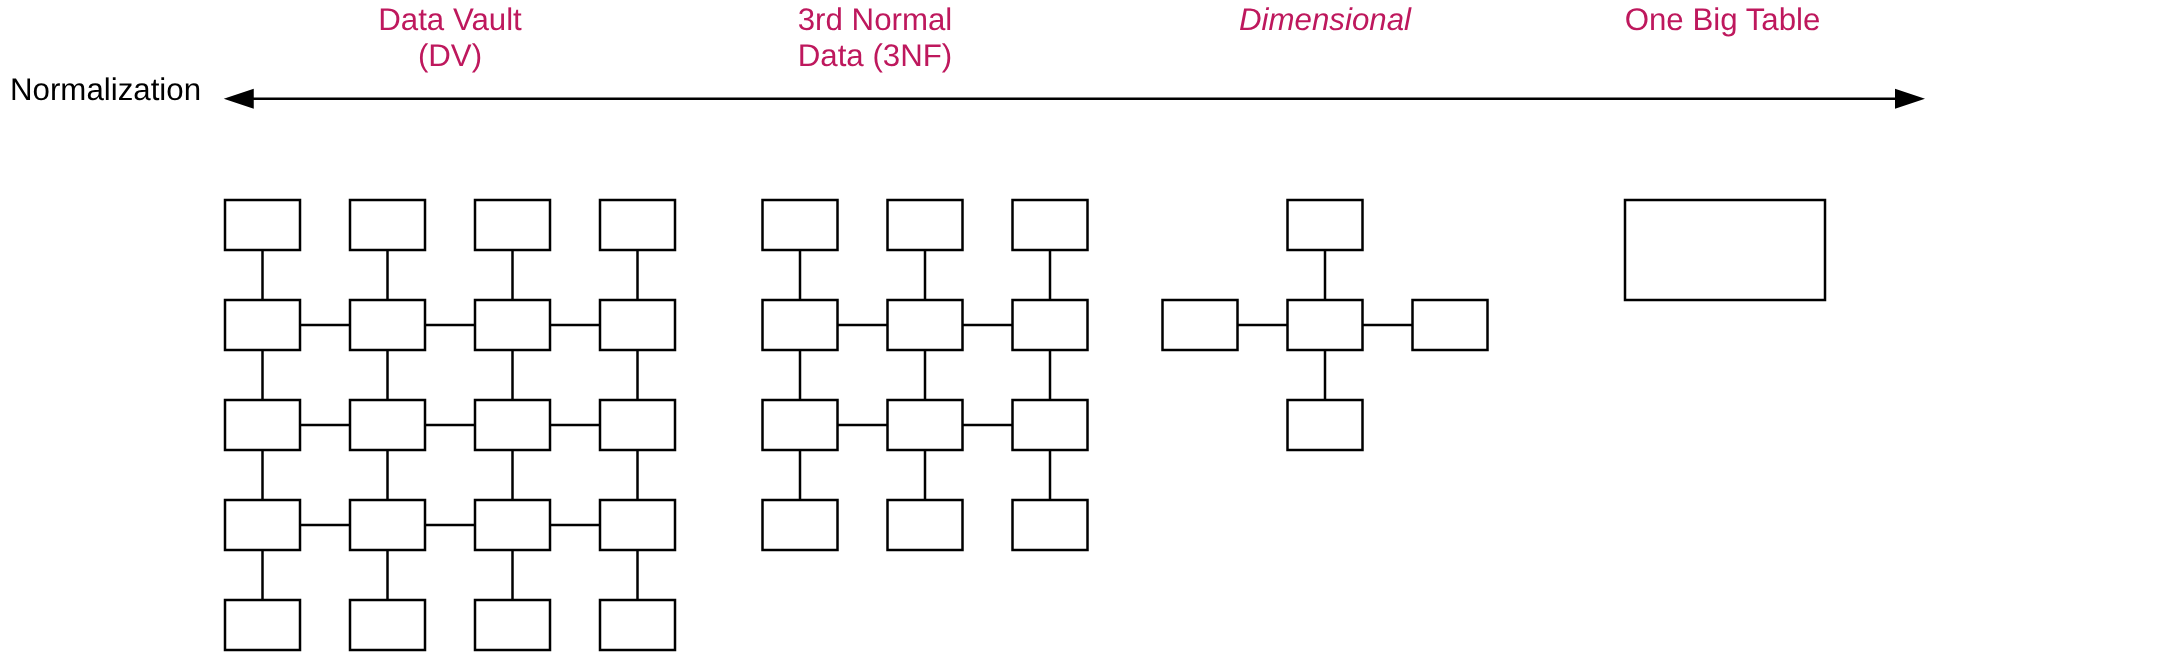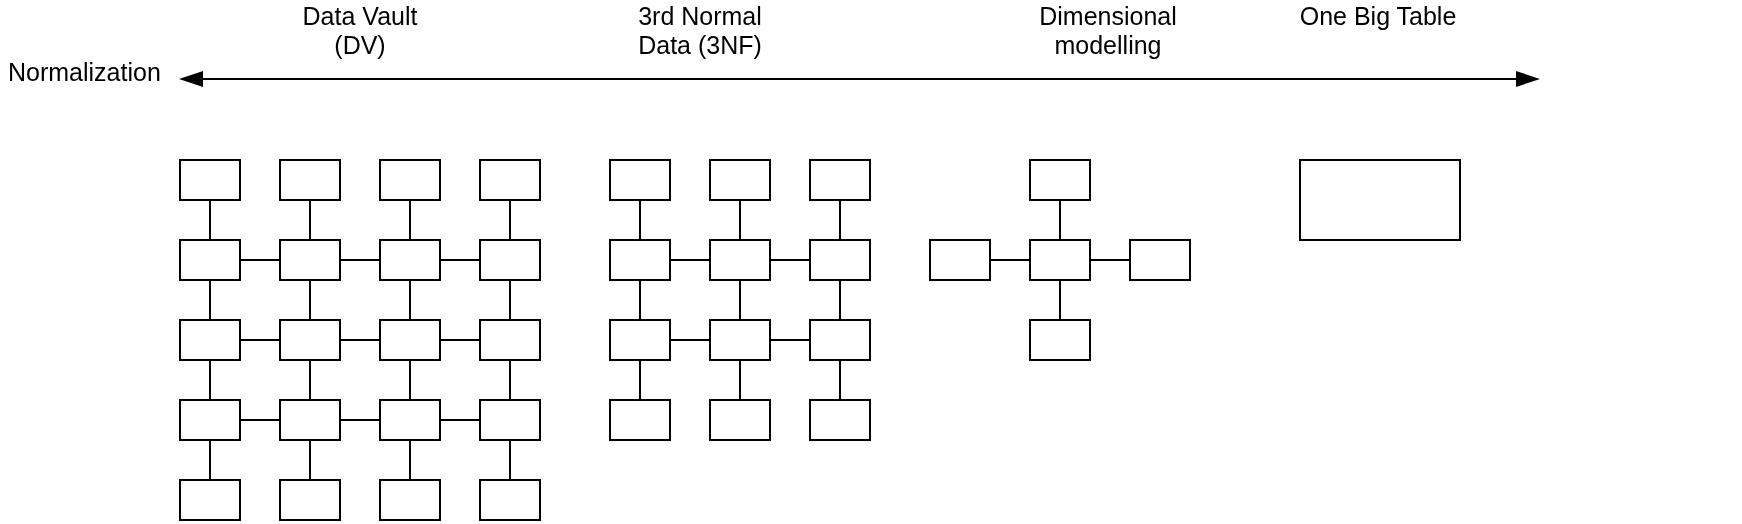--- a/index.html
+++ b/index.html
@@ -21,21 +21,21 @@
   }
   .axis-label.left  { left: 8px;  top: 58px; }
   .axis-label.right { right: 5px; top: 58px; }
   .spectrum-label {
     position: absolute;
     top: 2px;
     transform: translateX(-50%);
     text-align: center;
     font-size: 25px;
     line-height: 29px;
-    color: #000000;
+    color: #be185d;
     white-space: nowrap;
   }
   svg.canvas { position: absolute; left: 0; top: 0; }
 </style>
 </head>
 <body>
 
 <div class="stage">
 
   <div class="axis-label left">Normalization</div>
@@ -43,23 +43,22 @@
 
   <div id="spectrum-labels">
       <div class="spectrum-label" style="left: 360px;">
         <div>Data Vault</div>
         <div>(DV)</div>
       </div>
       <div class="spectrum-label" style="left: 700px;">
         <div>3rd Normal</div>
         <div>Data (3NF)</div>
       </div>
-      <div class="spectrum-label" style="left: 1108px;">
+      <div class="spectrum-label" style="left: 1060px; font-style: italic;">
         <div>Dimensional</div>
-        <div>modelling</div>
       </div>
       <div class="spectrum-label" style="left: 1378px;">
         <div>One Big Table</div>
       </div>
     </div>
 
   <svg class="canvas" id="diagram-canvas" width="1742" height="524" viewBox="0 0 1742 524">
       <g>
         <line x1="197" y1="79" x2="1522" y2="79" stroke="#000000" stroke-width="2"></line>
         <polygon points="179,79 203,71 203,87" fill="#000000"></polygon>

